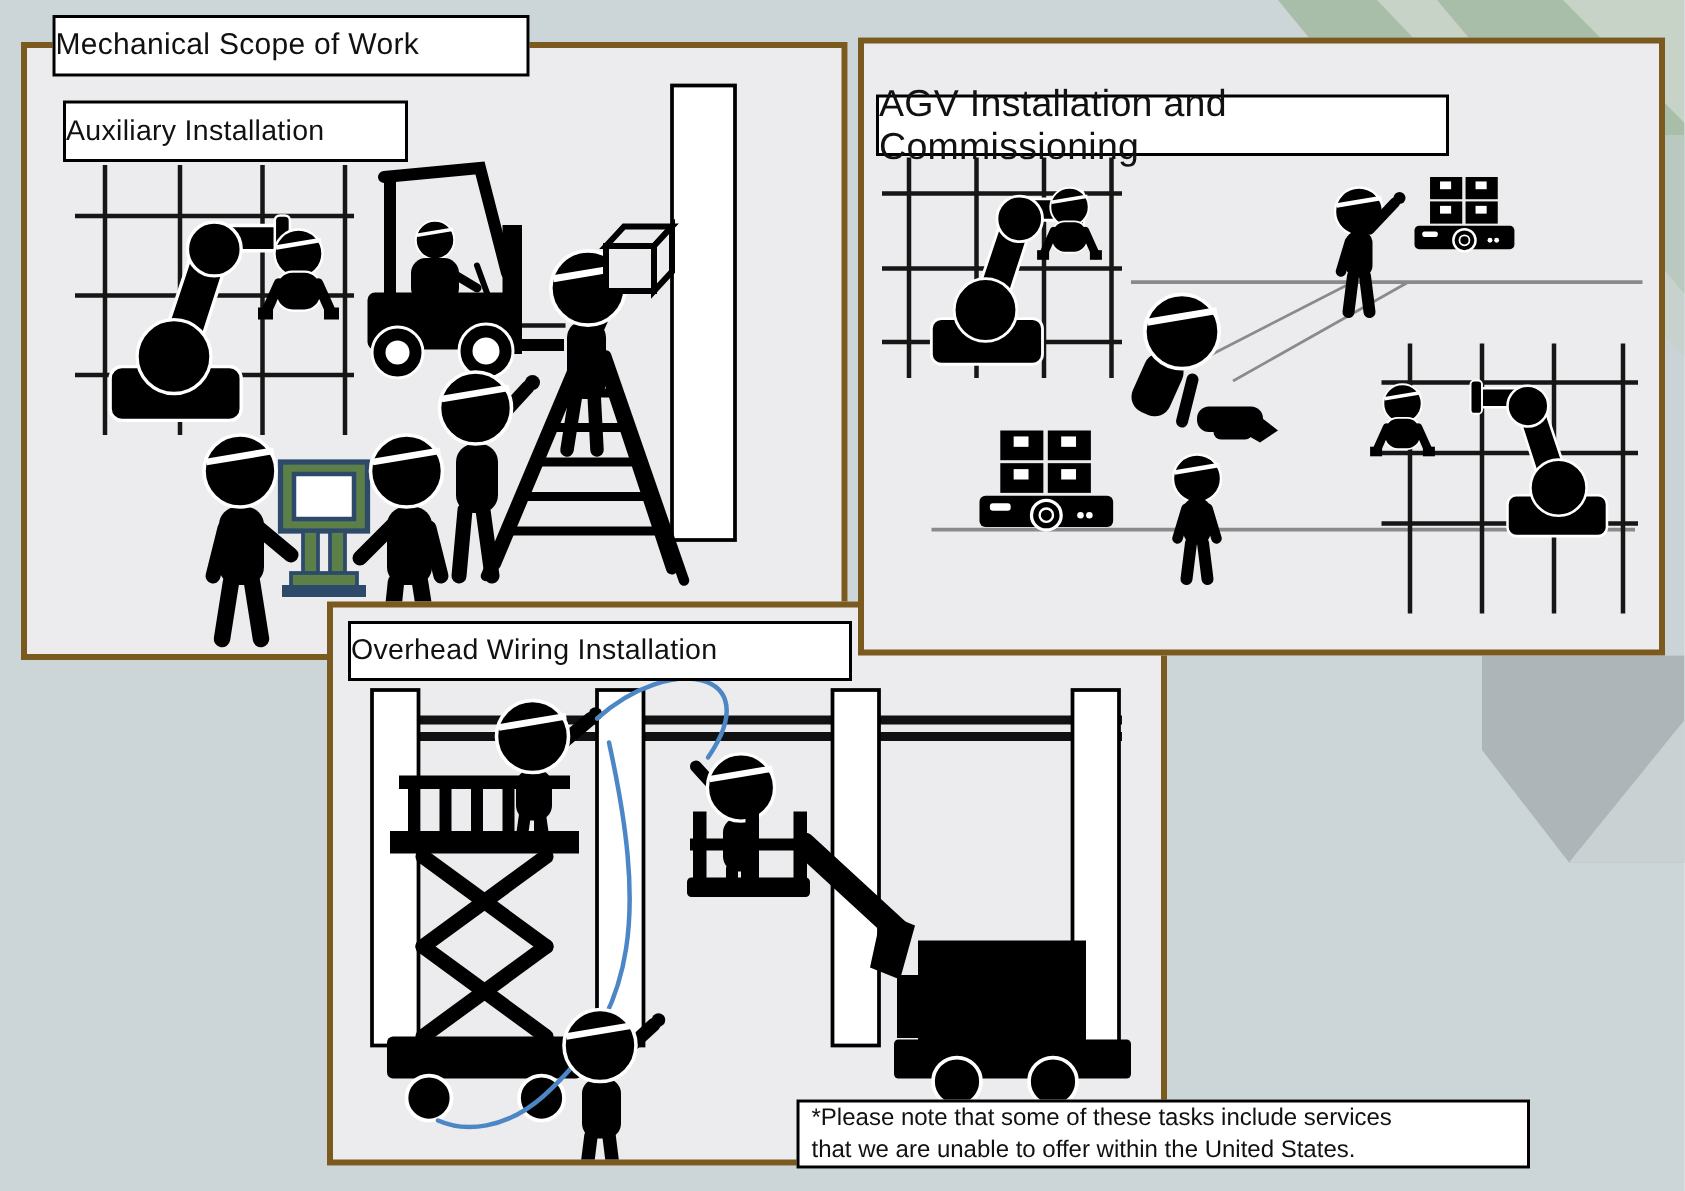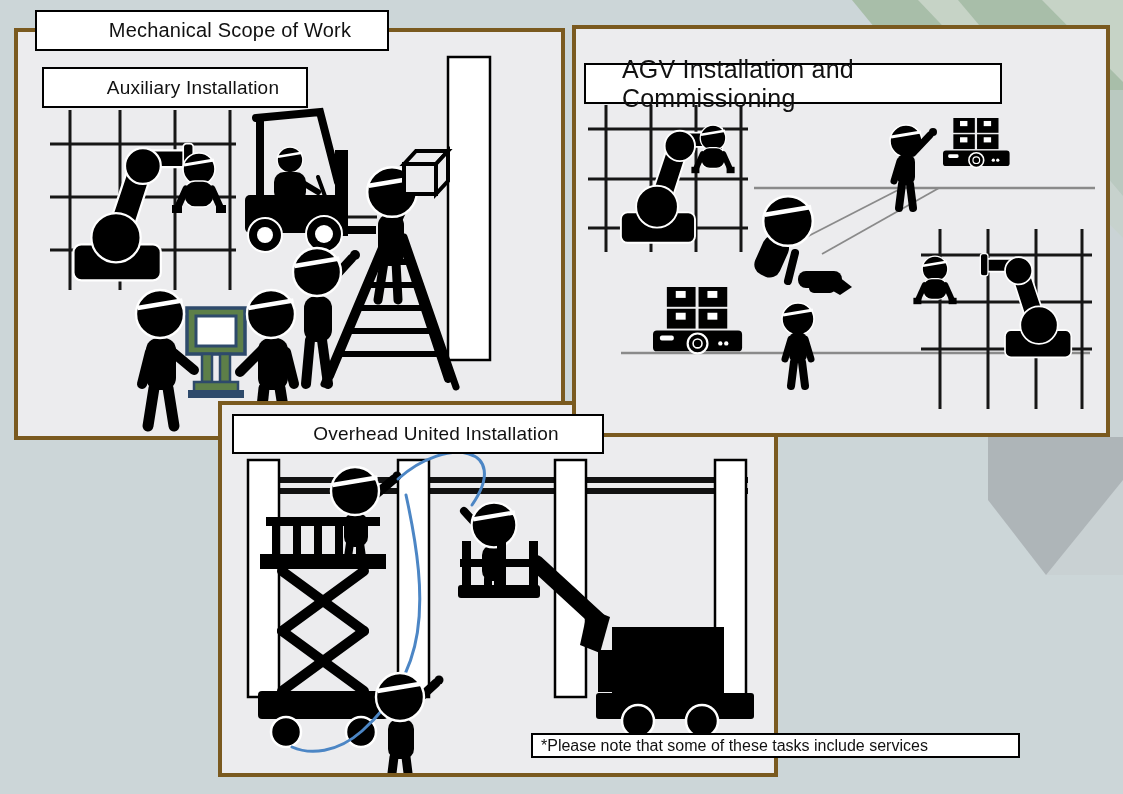--- a/index.html
+++ b/index.html
@@ -5,21 +5,21 @@
   html,body{margin:0;padding:0;}
   body{font-family:"Liberation Sans", sans-serif;}
   .slide{position:relative;width:1123px;height:794px;overflow:hidden;background:var(--slide-bg,#CCD6D8);}
   .decor{position:absolute;left:0;top:0;z-index:0;}
   .panel{position:absolute;border:4px solid var(--panel-border,#7A5A1F);background:var(--panel-bg,#ECECEE);}
   .panel-aux{left:14px;top:28px;width:543px;height:404px;z-index:1;}
   .panel-agv{left:572px;top:25px;width:530px;height:404px;z-index:3;}
   .panel-wiring{left:218px;top:401px;width:552px;height:368px;z-index:2;}
   .panel svg{display:block;}
   .labelbox{position:absolute;z-index:10;background:var(--label-bg,#fff);border:2px solid var(--label-border,#000);
-    display:flex;align-items:center;justify-content:center;color:#111;letter-spacing:0.2px;padding-left:36px;}
+    display:flex;align-items:center;color:#111;letter-spacing:0.2px;}
   .title-box{left:35px;top:10px;width:314px;height:37px;font-size:20px;}
   .aux-label{left:42px;top:67px;width:226px;height:37px;font-size:19px;}
   .agv-label{left:584px;top:63px;width:378px;height:37px;font-size:25px;}
   .wiring-label{left:232px;top:414px;width:332px;height:36px;font-size:19px;}
   .footnote{position:absolute;left:531px;top:733px;width:469px;z-index:11;background:var(--label-bg,#fff);
     border:2px solid var(--label-border,#000);font-size:16px;line-height:1.32;padding:0 8px;color:#111;}
   .rackline{stroke:#161616;stroke-width:3;fill:none;}
   .grayline{stroke:var(--floor-gray,#8A8A8A);fill:none;}
   .wirepath{stroke:var(--wire-blue,#4C86C5);stroke-width:3;fill:none;stroke-linecap:round;}
   .limb{stroke:#000;fill:none;stroke-linecap:round;}
@@ -311,20 +311,21 @@
   <div class="labelbox title-box">
     <span>Mechanical Scope of Work</span>
   </div>
   <div class="labelbox aux-label">
     <span>Auxiliary Installation</span>
   </div>
   <div class="labelbox agv-label">
     <span>AGV Installation and Commissioning</span>
   </div>
   <div class="labelbox wiring-label">
-    <span>Overhead United Installation</span>
+    <span>Overhead Wiring Installation</span>
   </div>
 
   <div class="footnote">
     <div>*Please note that some of these tasks include services</div>
+    <div>that we are unable to offer within the United States.</div>
   </div>
 
 </div>
 
 </body></html>

